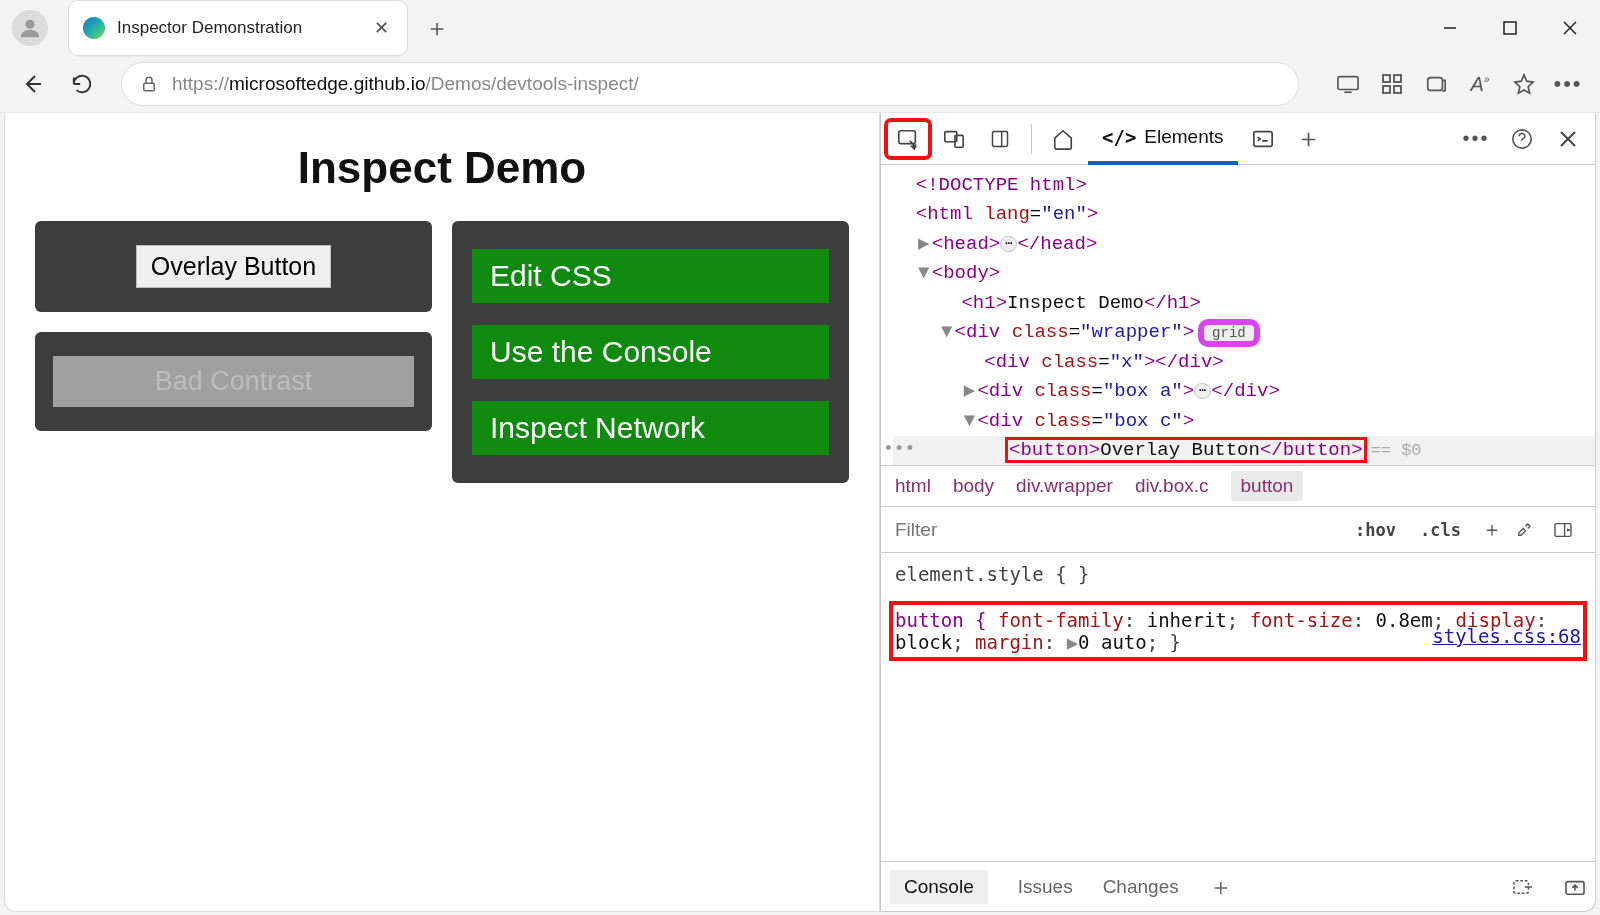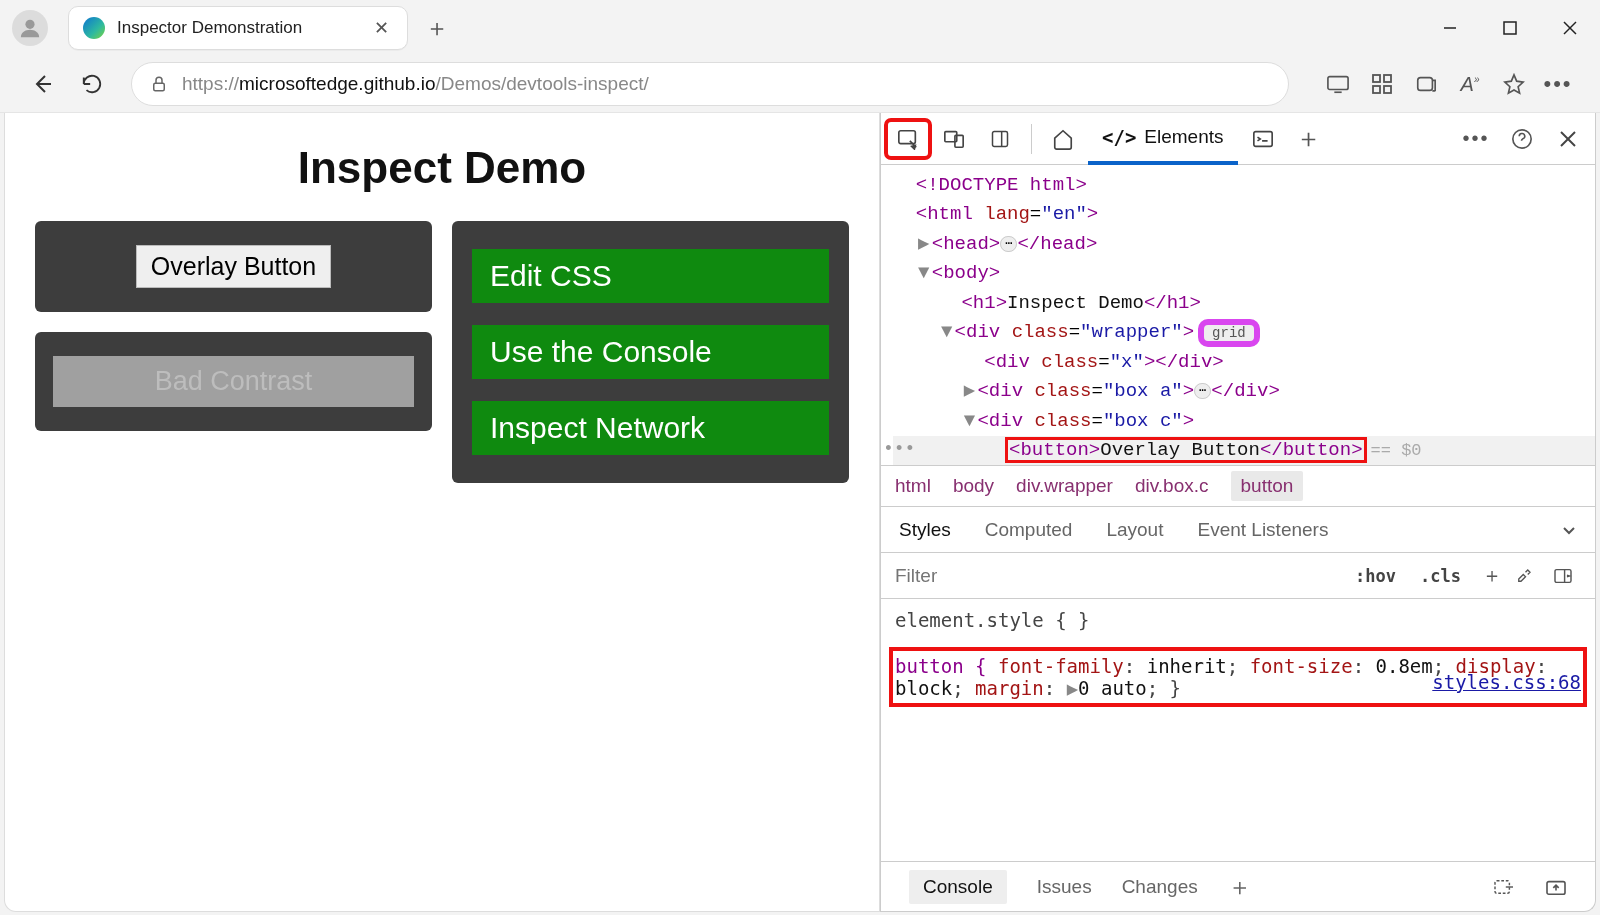--- a/index.html
+++ b/index.html
@@ -34,21 +34,21 @@
     color:#888;
     margin-right: 20px;
   }
   .tab {
     display: flex;
     align-items: center;
     background: #fff;
     border: 1px solid #ddd;
     border-radius: 10px;
     padding: 8px 14px;
-    height: 44px;
+    height: 56px;
     width: 340px;
     box-shadow: 0 1px 0 rgba(0,0,0,0.03);
   }
   .tab .favicon {
     width: 22px;height:22px;border-radius:50%;
     background: linear-gradient(135deg,#0c74d1,#2eb9a0 60%,#7bd43d);
     margin-right: 12px;
   }
   .tab .title { flex:1; font-size:17px; color:#222; white-space:nowrap; overflow:hidden; text-overflow:ellipsis; }
   .tab .close { color:#555; font-size:18px; padding:0 4px; }
@@ -59,21 +59,21 @@
   .win-controls {
     margin-left:auto;
     display:flex;
   }
   .win-btn { width:60px;height:56px;display:flex;align-items:center;justify-content:center;color:#222; }
 
   .toolbar {
     height: 56px;
     display:flex;
     align-items:center;
-    padding: 0 21px;
+    padding: 0 11px;
     gap: 8px;
   }
   .tbtn { width:42px;height:42px;display:flex;align-items:center;justify-content:center;color:#444;border-radius:6px; }
   .urlbar {
     flex:1;
     background:#fff;
     border:1px solid #ddd;
     border-radius:22px;
     height:44px;
     display:flex;
@@ -249,21 +249,21 @@
   }
   .sel-name { color:#8b008b; }
   .prop { color:#a31515; }
   .pval { color:#111; }
   .rule-box { outline:4px solid #e11; outline-offset:2px; display:inline-block; padding:2px 6px 2px 0; }
   .src-link { position:absolute; right:14px; top:72px; color:#1a1aa6; text-decoration:underline; font-size:19px; }
 
   .drawer {
     height:50px;border-top:1px solid #ccc;
     display:flex;align-items:center;gap:30px;
-    padding:0 28px;font-size:19px;color:#666;
+    padding:0 9px;font-size:19px;color:#666;
   }
   .drawer .dact { background:#eee; padding:6px 14px; color:#111; border-radius:2px; }
   .drawer .dspacer { flex:1; }
 
   svg { display:block; }
 </style>
 </head>
 <body>
 
 <div class="chrome">
@@ -448,31 +448,20 @@
     </div>
 
     <div class="crumbs">
       <span class="crumb">html</span>
       <span class="crumb">body</span>
       <span class="crumb">div.wrapper</span>
       <span class="crumb">div.box.c</span>
       <span class="crumb active">button</span>
     </div>
 
-    <div class="sub-tabs">
-      <span class="sact">Styles</span>
-      <span>Computed</span>
-      <span>Layout</span>
-      <span>Event Listeners</span>
-      <span class="chev">
-        <svg width="16" height="16" viewBox="0 0 16 16" fill="none" stroke="#555" stroke-width="2">
-            <path d="M3 6l5 5 5-5"></path>
-          </svg>
-      </span>
-    </div>
 
     <div class="styles-toolbar">
       <input class="filter" placeholder="Filter" style="">
       <span class="mini mono">:hov</span>
       <span class="mini mono">.cls</span>
       <span class="mini-ic">＋</span>
       <span class="mini-ic">
           <svg width="18" height="18" viewBox="0 0 24 24" fill="none" stroke="#555" stroke-width="1.8">
             <path d="M5 16l6-6 3 3-6 6H5zM14 7l3-3 3 3-3 3"></path>
           </svg>

